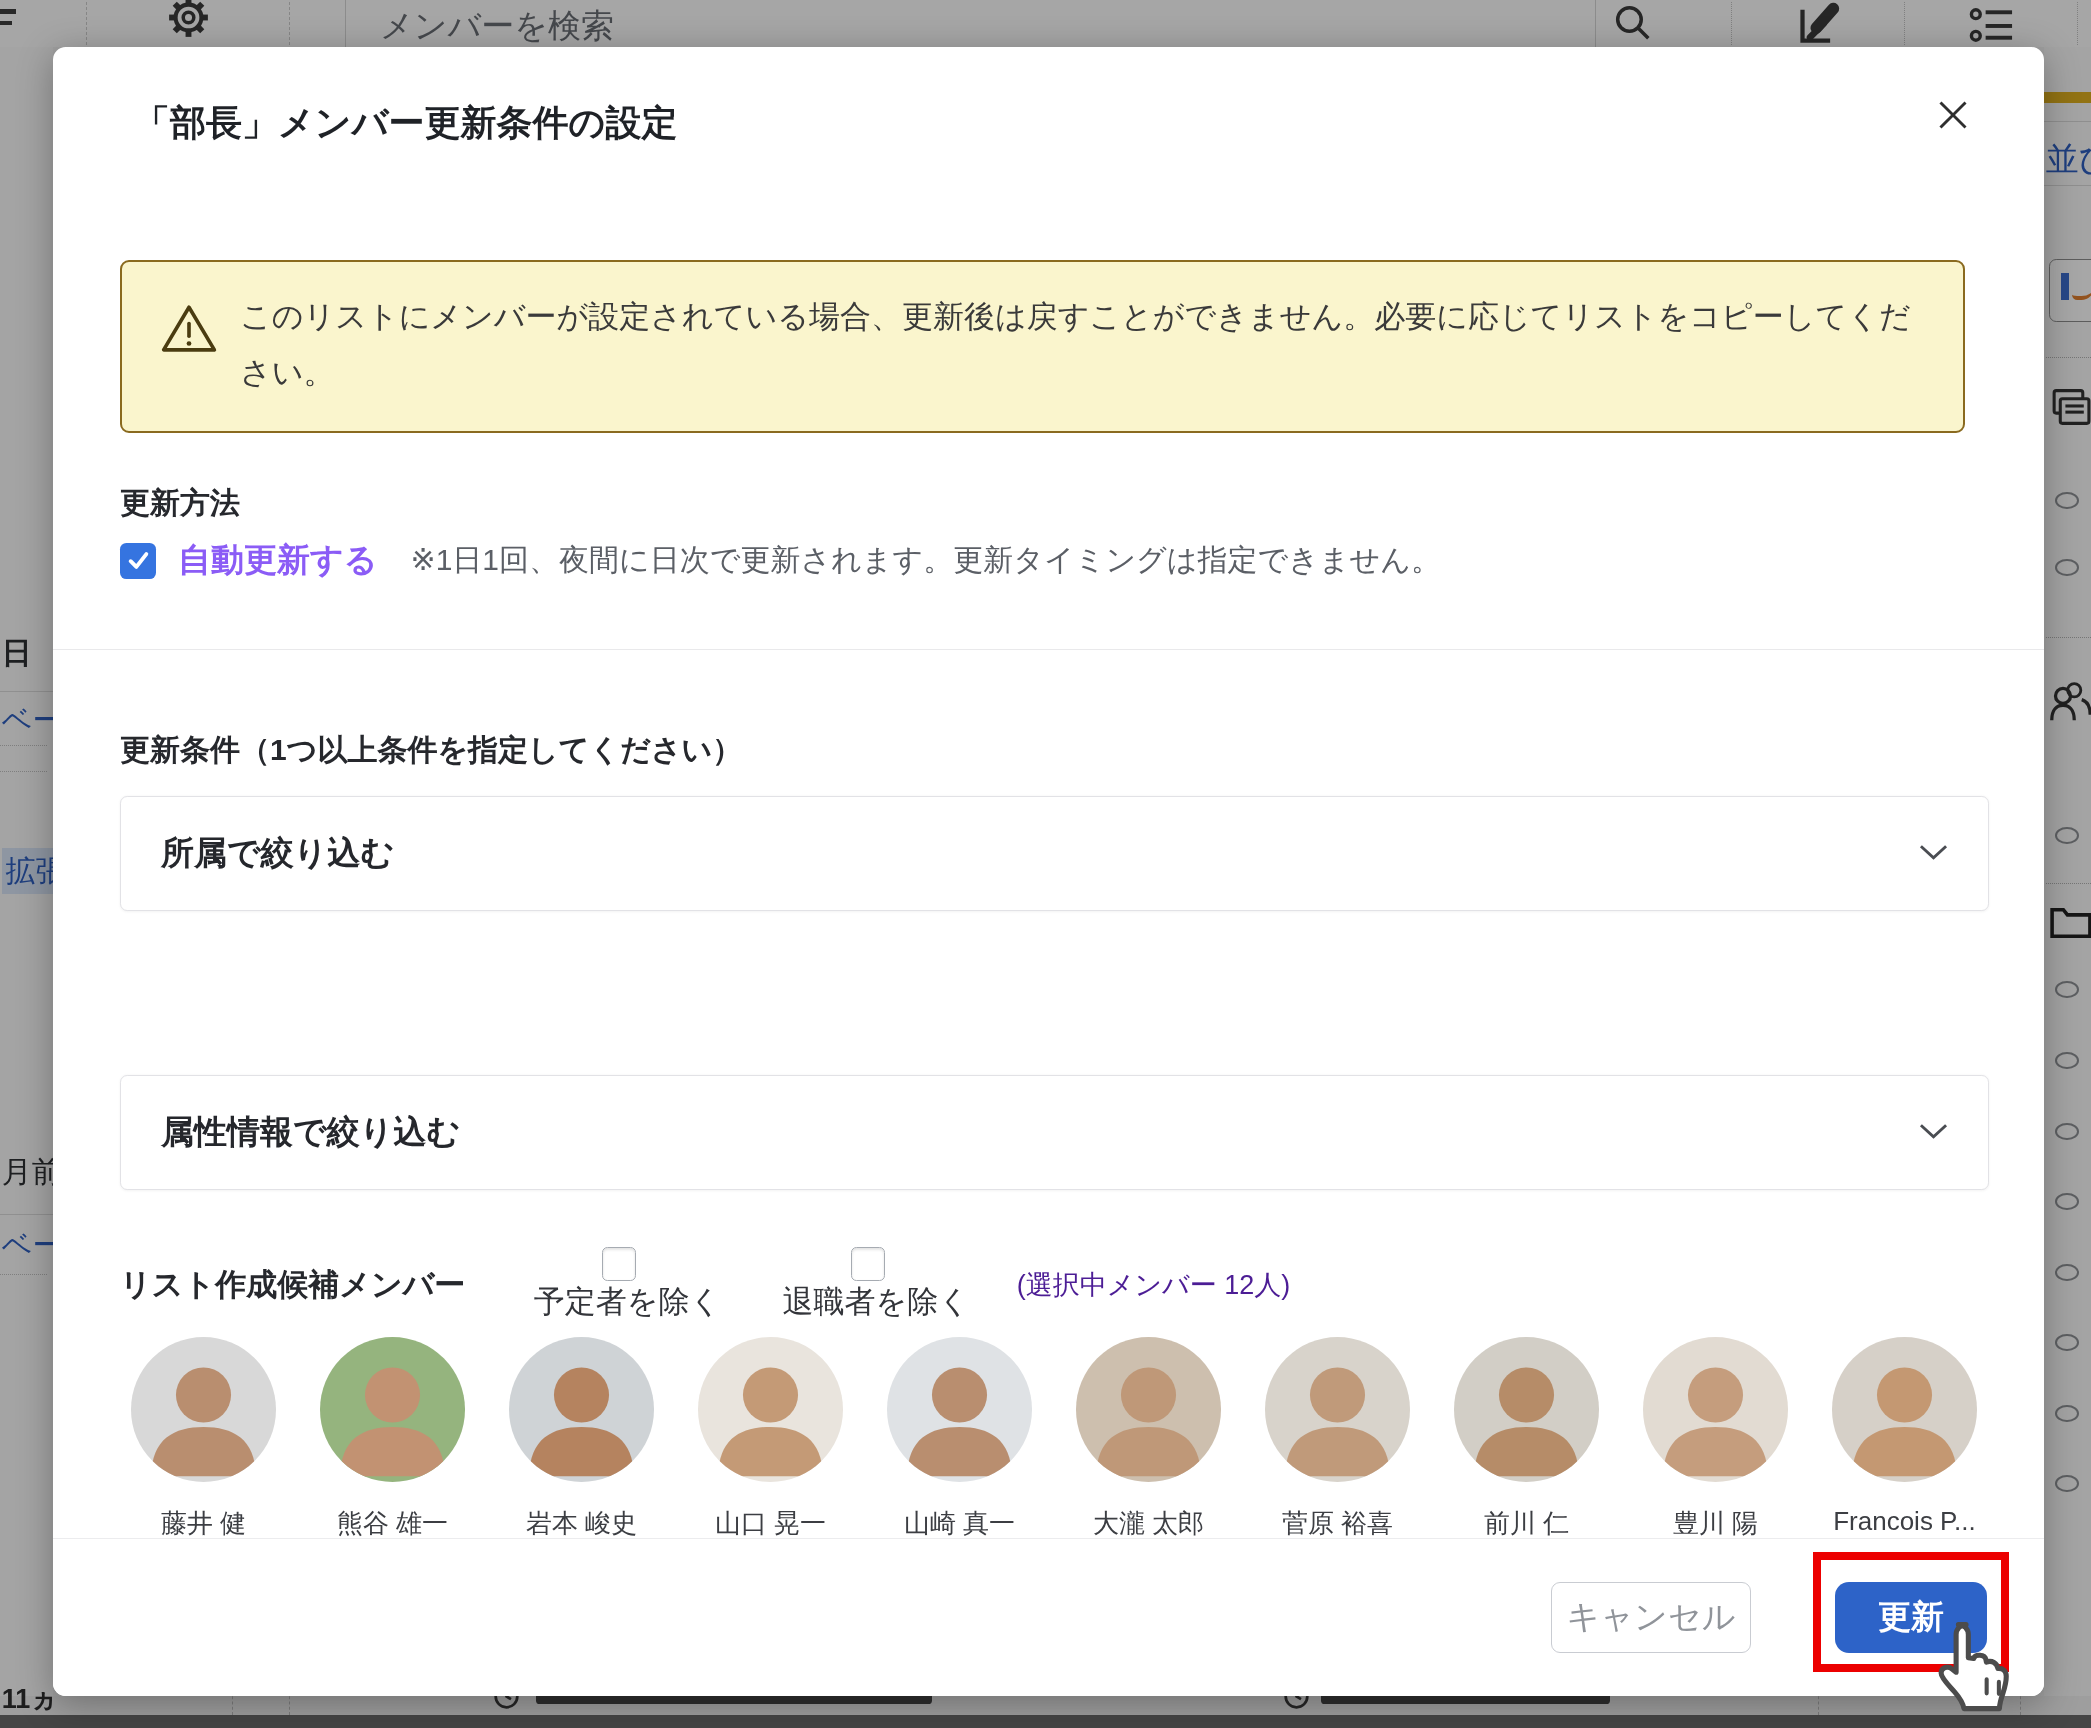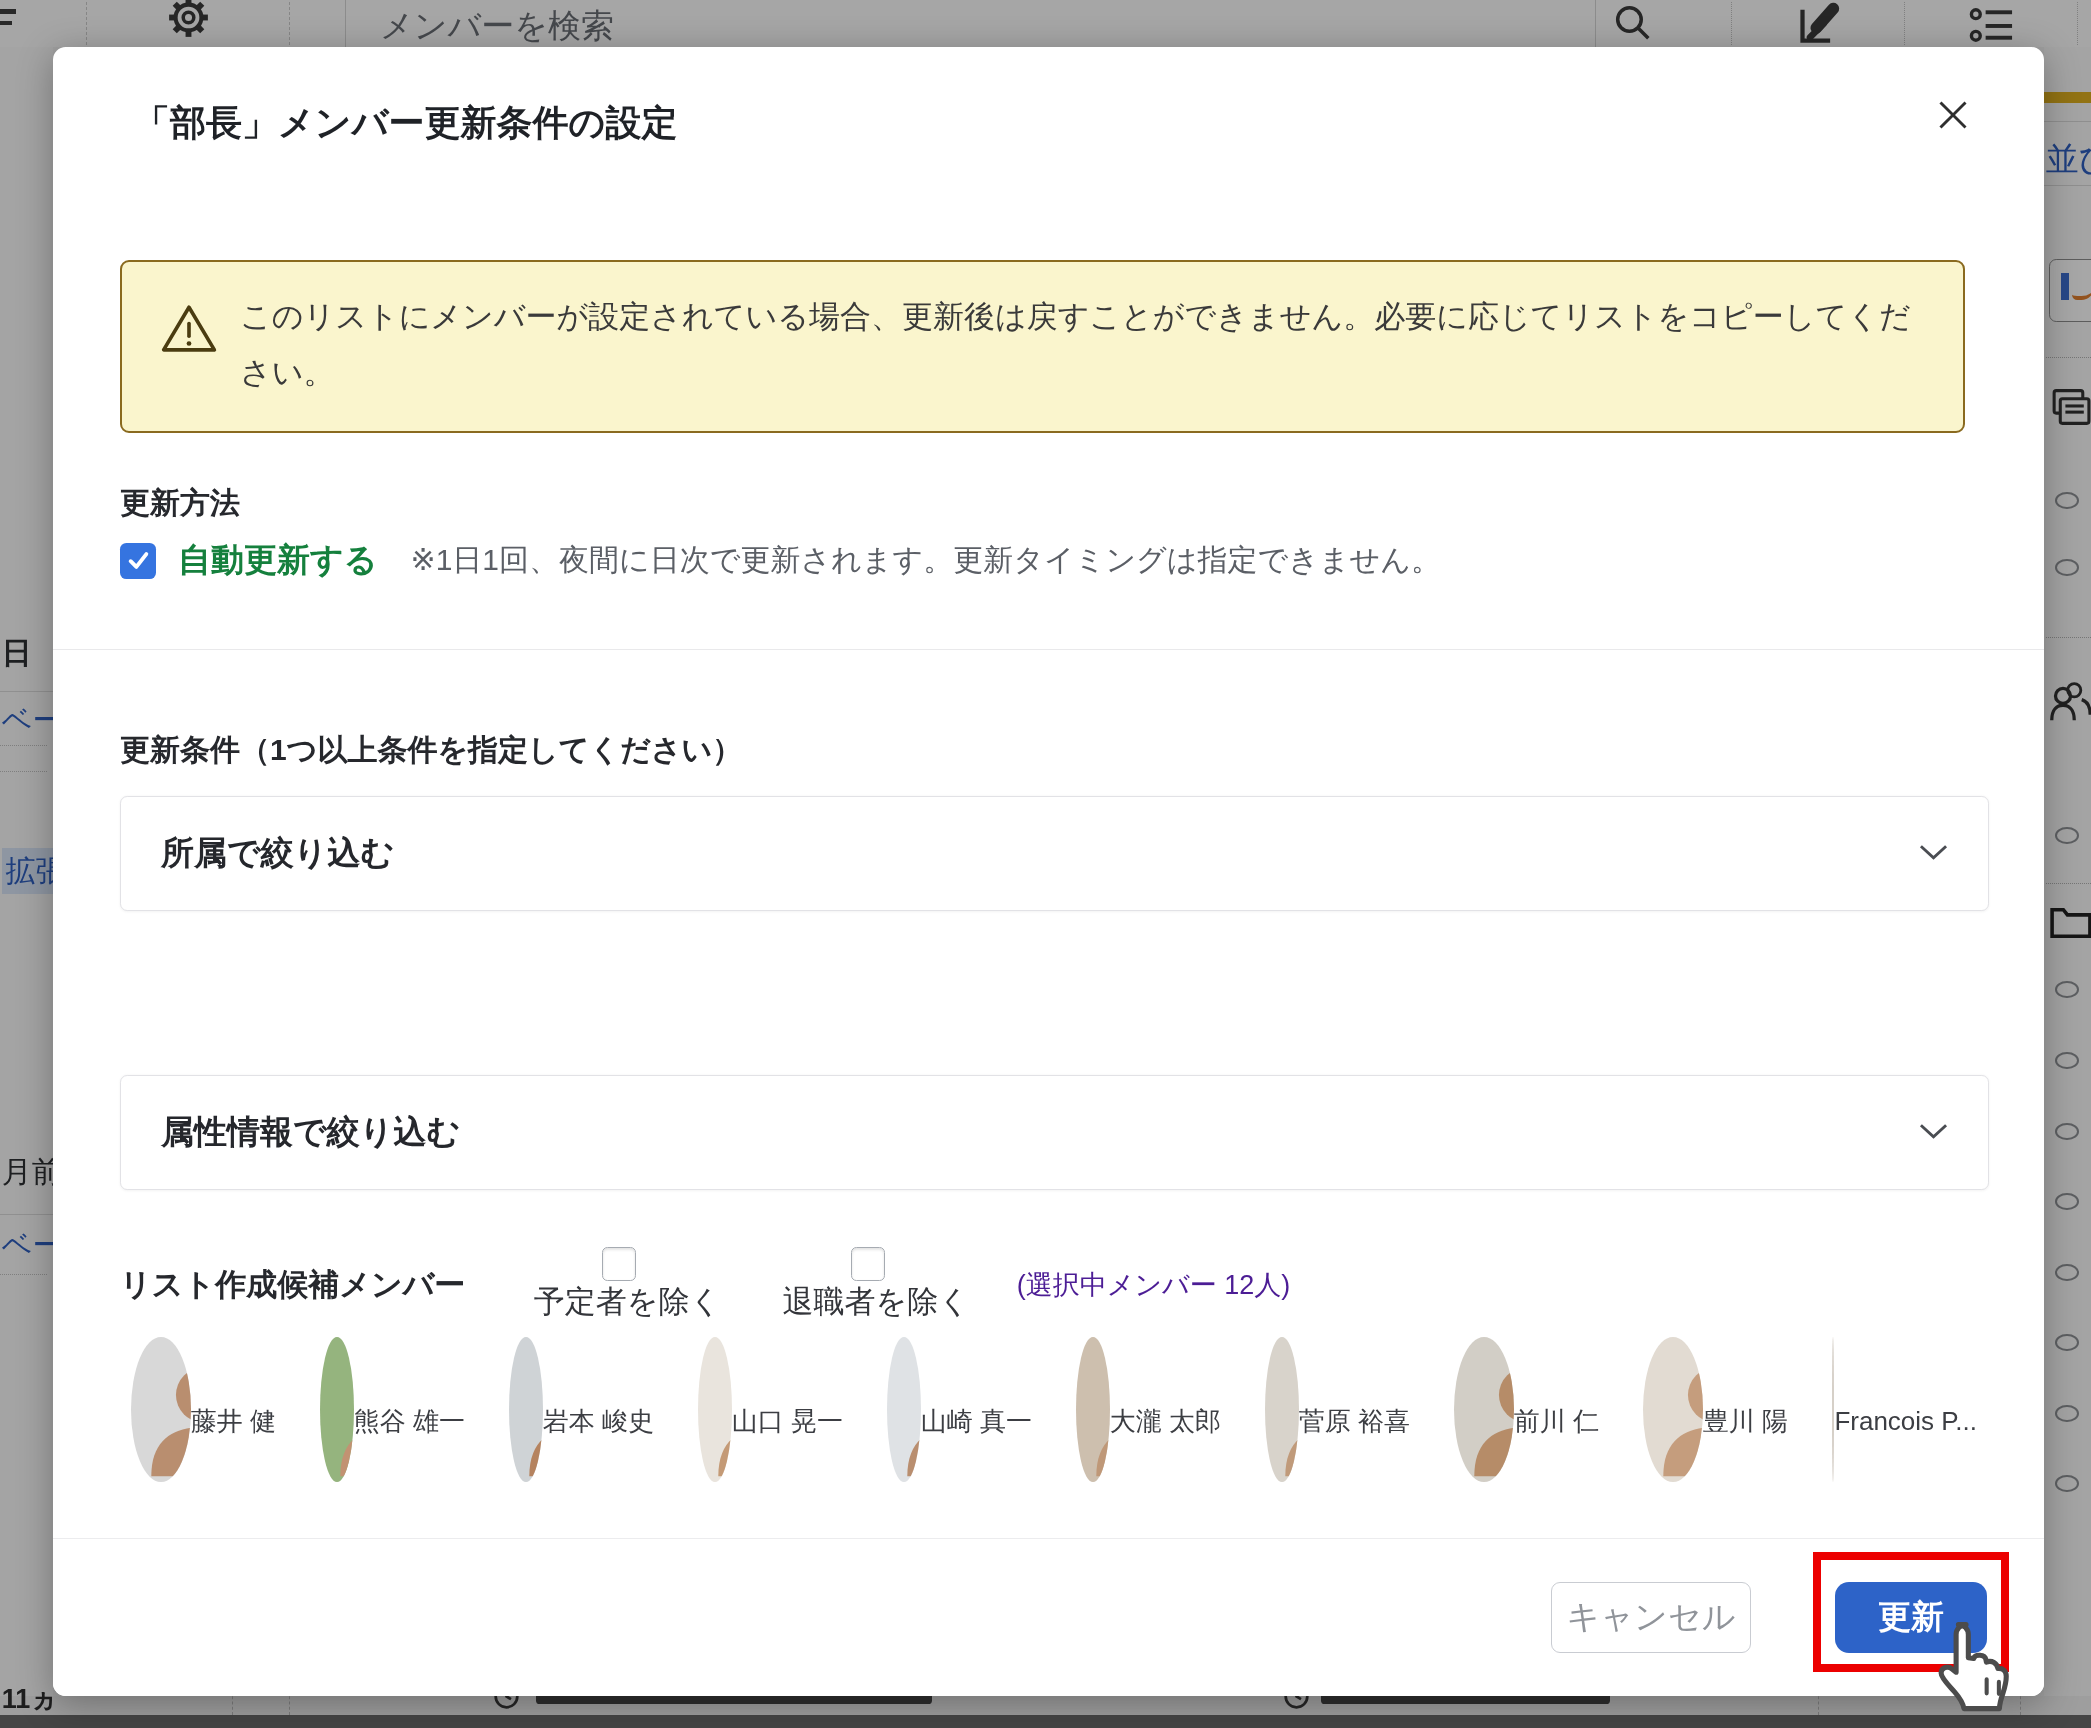--- a/index.html
+++ b/index.html
@@ -60,38 +60,38 @@
 
   .warning-box{position:absolute;left:67px;top:213px;width:1845px;height:173px;background:var(--warning-bg);border:2.7px solid var(--warning-border);border-radius:9px;}
   .warning-icon{position:absolute;left:38px;top:40px;}
   .warning-text{position:absolute;left:118px;top:27px;right:33px;font-size:31px;line-height:56px;color:#3a3a3a;}
 
   .um-label{position:absolute;left:67px;top:436px;font-size:30px;font-weight:bold;color:#26282d;}
   .um-row{position:absolute;left:67px;top:491px;display:flex;align-items:center;}
   .cb{width:36px;height:36px;border-radius:6.3px;flex:0 0 auto;}
   .cb-checked{background:var(--checkbox-blue);display:flex;align-items:center;justify-content:center;}
   .cb-empty{width:34px;height:34px;background:#fff;border:1.8px solid #a6abb2;border-radius:5.4px;box-shadow:inset 0 1.8px 2.7px rgba(0,0,0,.12);}
-  .um-cblabel{margin-left:22px;font-size:33px;font-weight:bold;color:#15803d;}
+  .um-cblabel{margin-left:22px;font-size:33px;font-weight:bold;color:#8b5cf6;}
   .um-note{margin-left:33px;font-size:30px;color:#5b5f66;}
 
   .divider{position:absolute;left:0;top:602px;width:100%;border-top:0.9px solid #e9e9eb;}
 
   .cond-label{position:absolute;left:67px;top:683px;font-size:30px;font-weight:bold;color:#26282d;}
   .acc-card{position:absolute;left:67px;width:1869px;height:115px;background:#fff;border:0.9px solid #e2e2e6;border-radius:7.2px;box-shadow:0 0.9px 2.7px rgba(0,0,0,.05);display:flex;align-items:center;justify-content:space-between;padding:0 40px;cursor:pointer;}
   .acc-1{top:749px;} .acc-2{top:889px;} .acc-3{top:1028px;}
   .acc-label{font-size:33px;font-weight:bold;color:#25272c;}
 
   .members-row{position:absolute;left:67px;top:1200px;display:flex;align-items:center;}
   .members-label{font-size:31px;font-weight:bold;color:#26282d;}
   .flt{display:flex;align-items:center;cursor:pointer;flex-direction:column;}
   .flt-label{margin-left:16.3px;font-size:31px;color:#33353a;}
   .sel-count{font-size:27px;color:#4c1d95;text-align:center;}
 
   .member-list{position:absolute;left:78px;top:1290px;display:flex;gap:44px;}
-  .member{width:145px;display:flex;flex-direction:row;align-items:center;justify-content:flex-end;}
+  .member{width:145px;display:flex;flex-direction:column;align-items:center;}
   .avatar{width:145px;height:145px;border-radius:50%;overflow:hidden;background:var(--abg,#ddd);}
   .member-name{margin-top:23.5px;font-size:26px;color:#3c3e43;white-space:nowrap;}
 
   .modal-footer{position:absolute;left:0;top:1491px;width:100%;height:158px;border-top:0.9px solid #ececee;background:#fff;border-radius:0 0 12.7px 12.7px;}
   .btn-cancel{position:absolute;left:1498px;top:43px;width:200px;height:71px;background:#fff;border:1.8px solid #c9ccd2;border-radius:9px;font-size:33px;color:#90949a;display:flex;align-items:center;justify-content:center;cursor:pointer;font-family:inherit;}
   .btn-submit{position:absolute;left:1782px;top:43px;width:152px;height:71px;background:var(--accent-blue);border:none;border-radius:14px;font-size:33px;font-weight:bold;color:#fff;display:flex;align-items:center;justify-content:center;cursor:pointer;font-family:inherit;}
 
   .annotation-rect{position:absolute;left:1813px;top:1552px;width:196px;height:120px;border:8.1px solid var(--annotation-red);z-index:50;}
   .cursor-hand{position:absolute;left:1934px;top:1617px;z-index:60;}
 </style>

